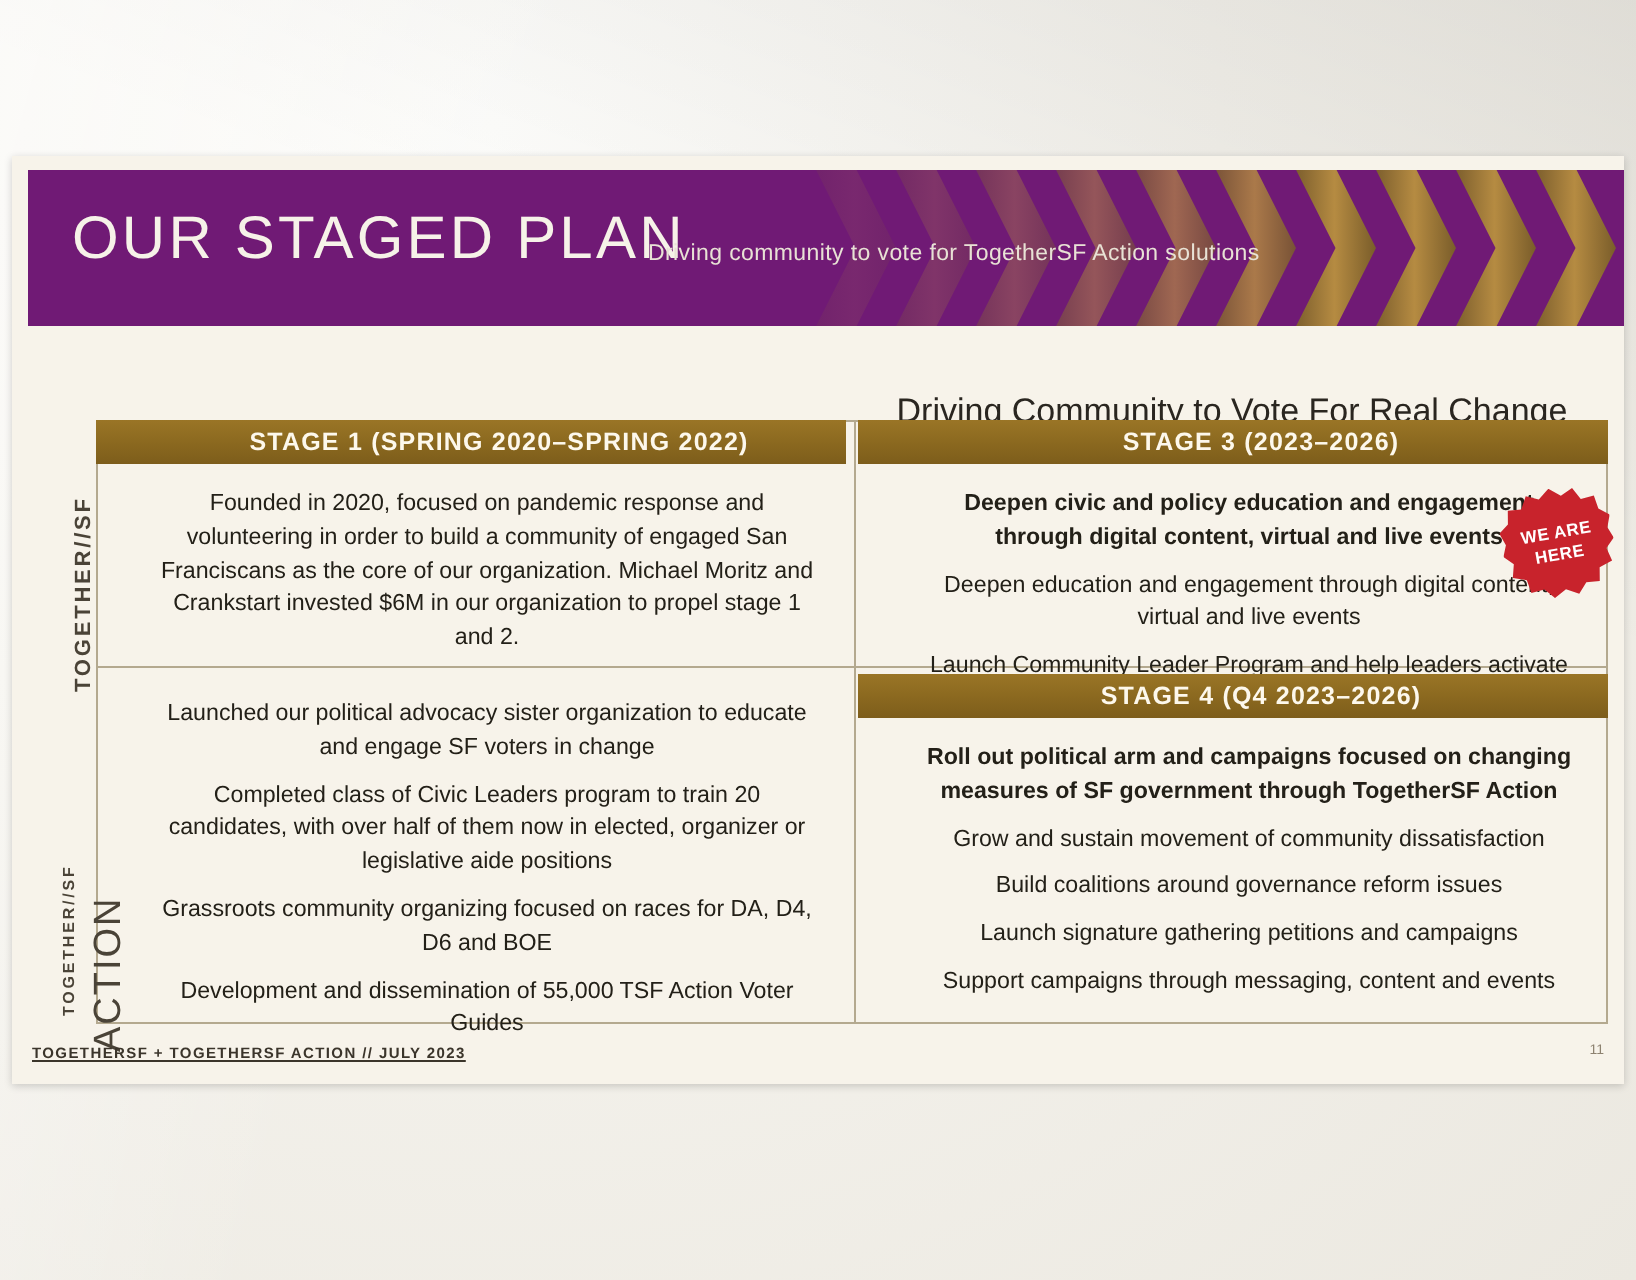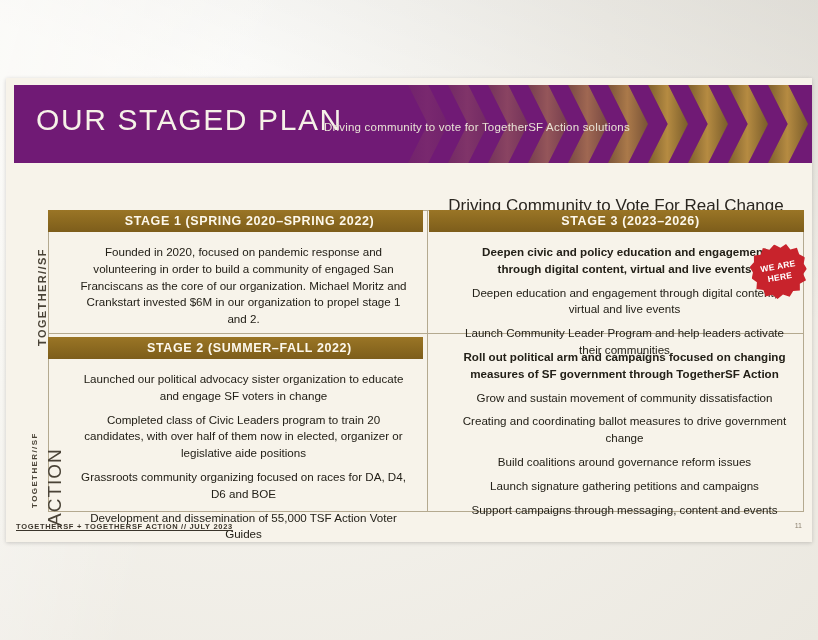--- a/index.html
+++ b/index.html
@@ -283,34 +283,33 @@
   <div class="stage" id="stage-3">
     <div class="stage-bar">STAGE 3 (2023–2026)</div>
     <div class="stage-body">
       <p class="bold">Deepen civic and policy education and engagement through digital content, virtual and live events</p>
       <p>Deepen education and engagement through digital content, virtual and live events</p>
       <p>Launch Community Leader Program and help leaders activate their communities</p>
     </div>
   </div>
 
   <div class="stage" id="stage-2">
-    <div class="stage-bar">STAGE 2 (SUMMER–FALL 2022)</div>
     <div class="stage-body">
       <p>Launched our political advocacy sister organization to educate and engage SF voters in change</p>
       <p>Completed class of Civic Leaders program to train 20 candidates, with over half of them now in elected, organizer or legislative aide positions</p>
       <p>Grassroots community organizing focused on races for DA, D4, D6 and BOE</p>
       <p>Development and dissemination of 55,000 TSF Action Voter Guides</p>
     </div>
   </div>
 
   <div class="stage" id="stage-4">
+    <div class="stage-bar">STAGE 4 (Q4 2023–2026)</div>
     <div class="stage-body">
       <p class="bold">Roll out political arm and campaigns focused on changing measures of SF government through TogetherSF Action</p>
       <p>Grow and sustain movement of community dissatisfaction</p>
-      <p>Creating and coordinating ballot measures to drive government change</p>
       <p>Build coalitions around governance reform issues</p>
       <p>Launch signature gathering petitions and campaigns</p>
       <p>Support campaigns through messaging, content and events</p>
     </div>
   </div>
 
   <div id="we-are-here">
     <span>
       <span>WE ARE</span><br>
       <span>HERE</span>

